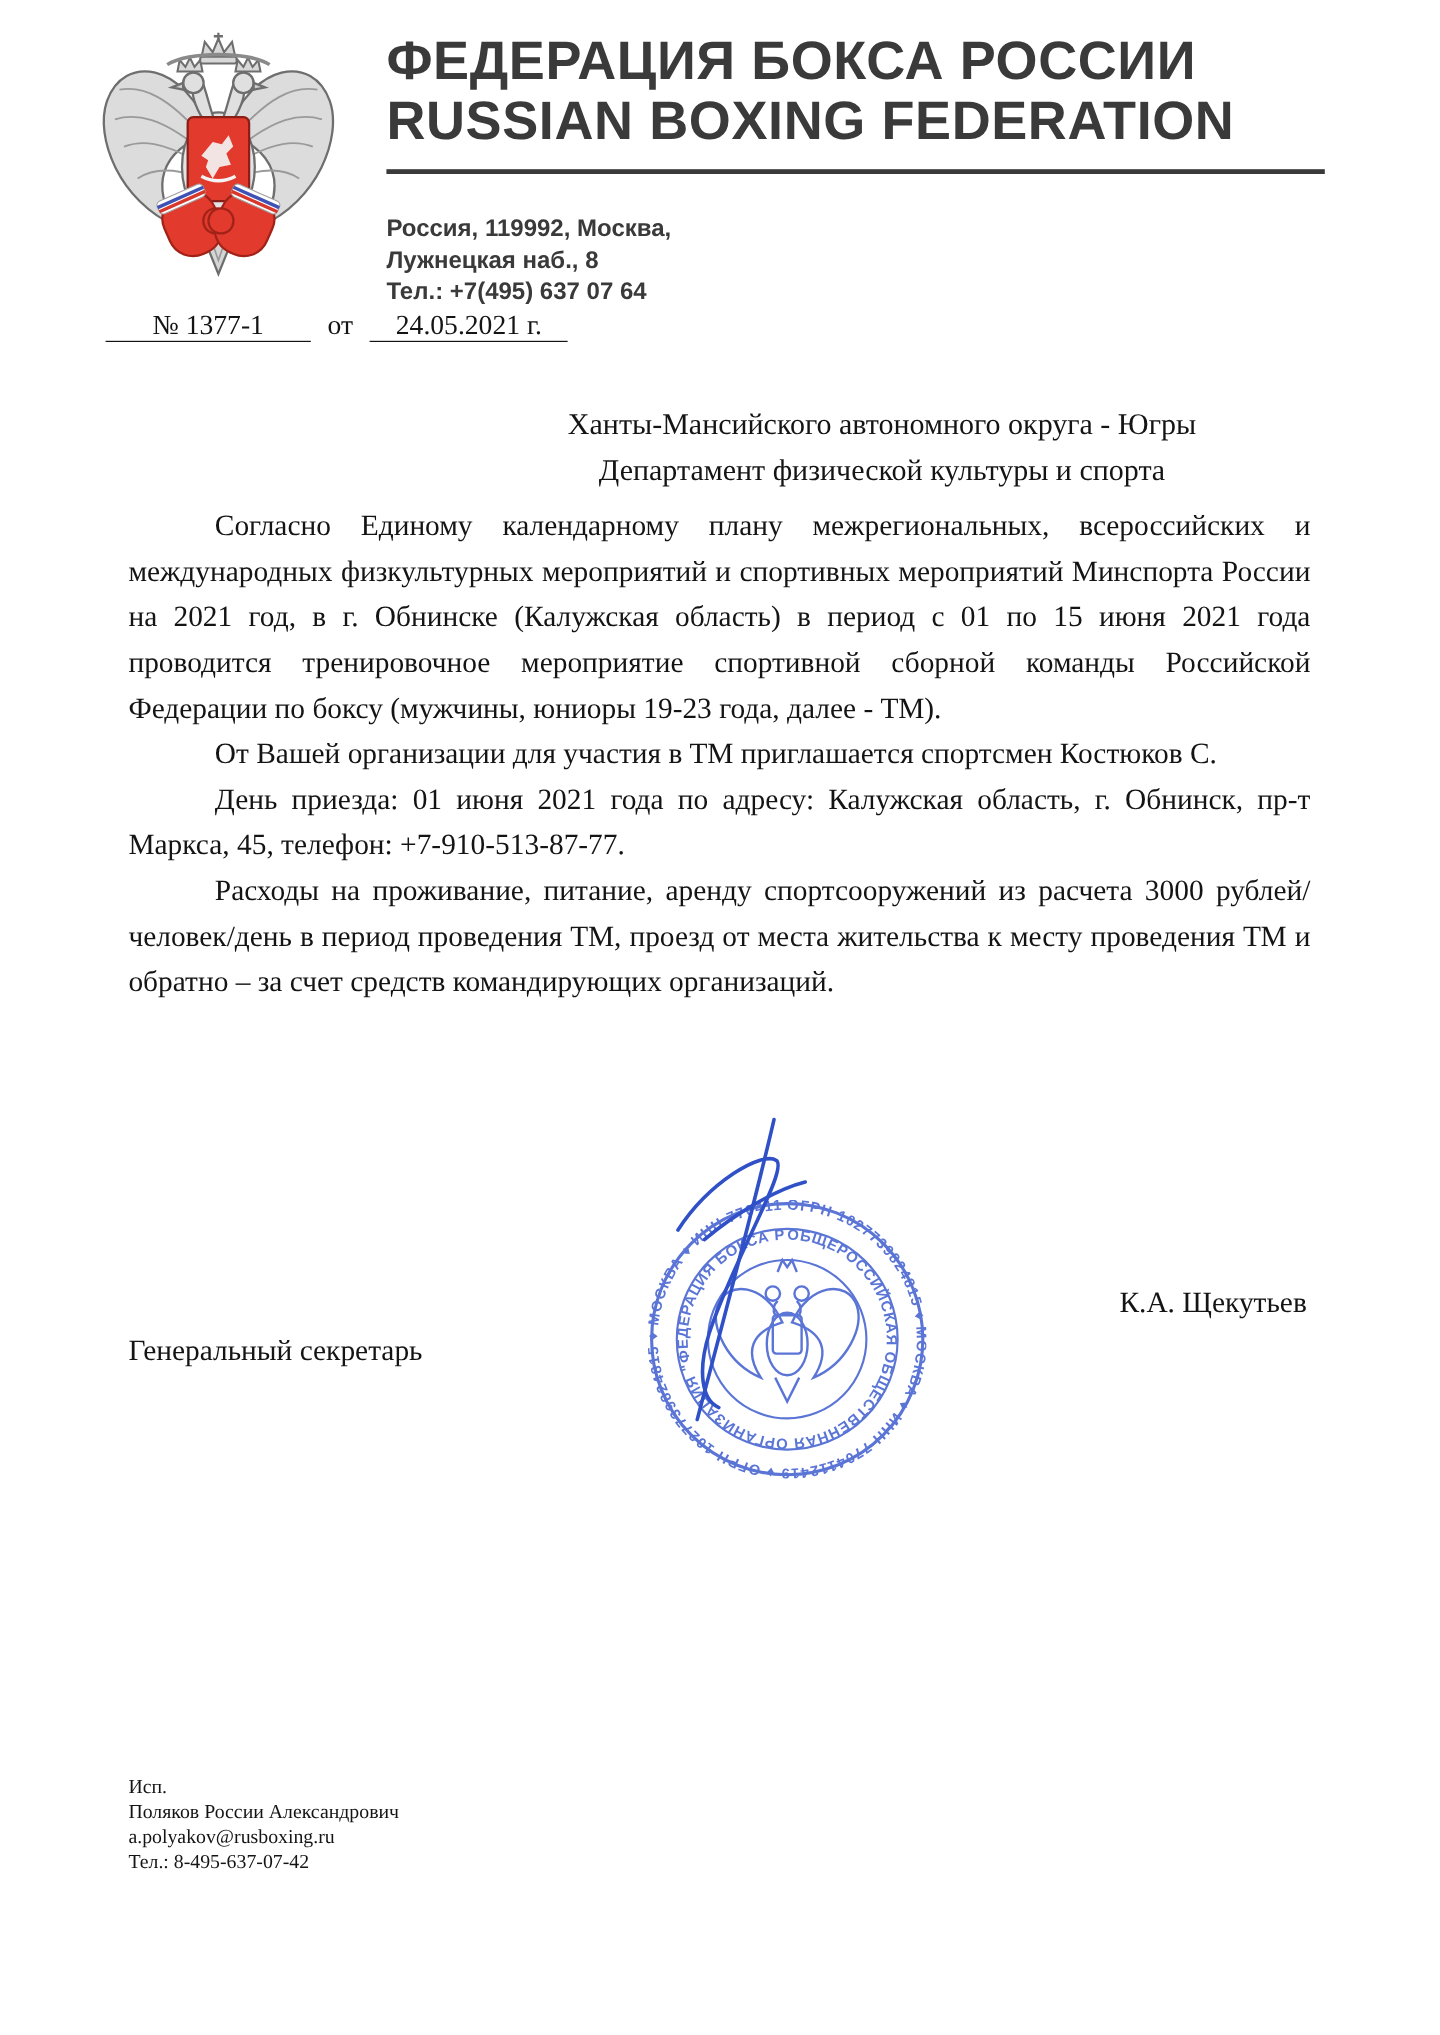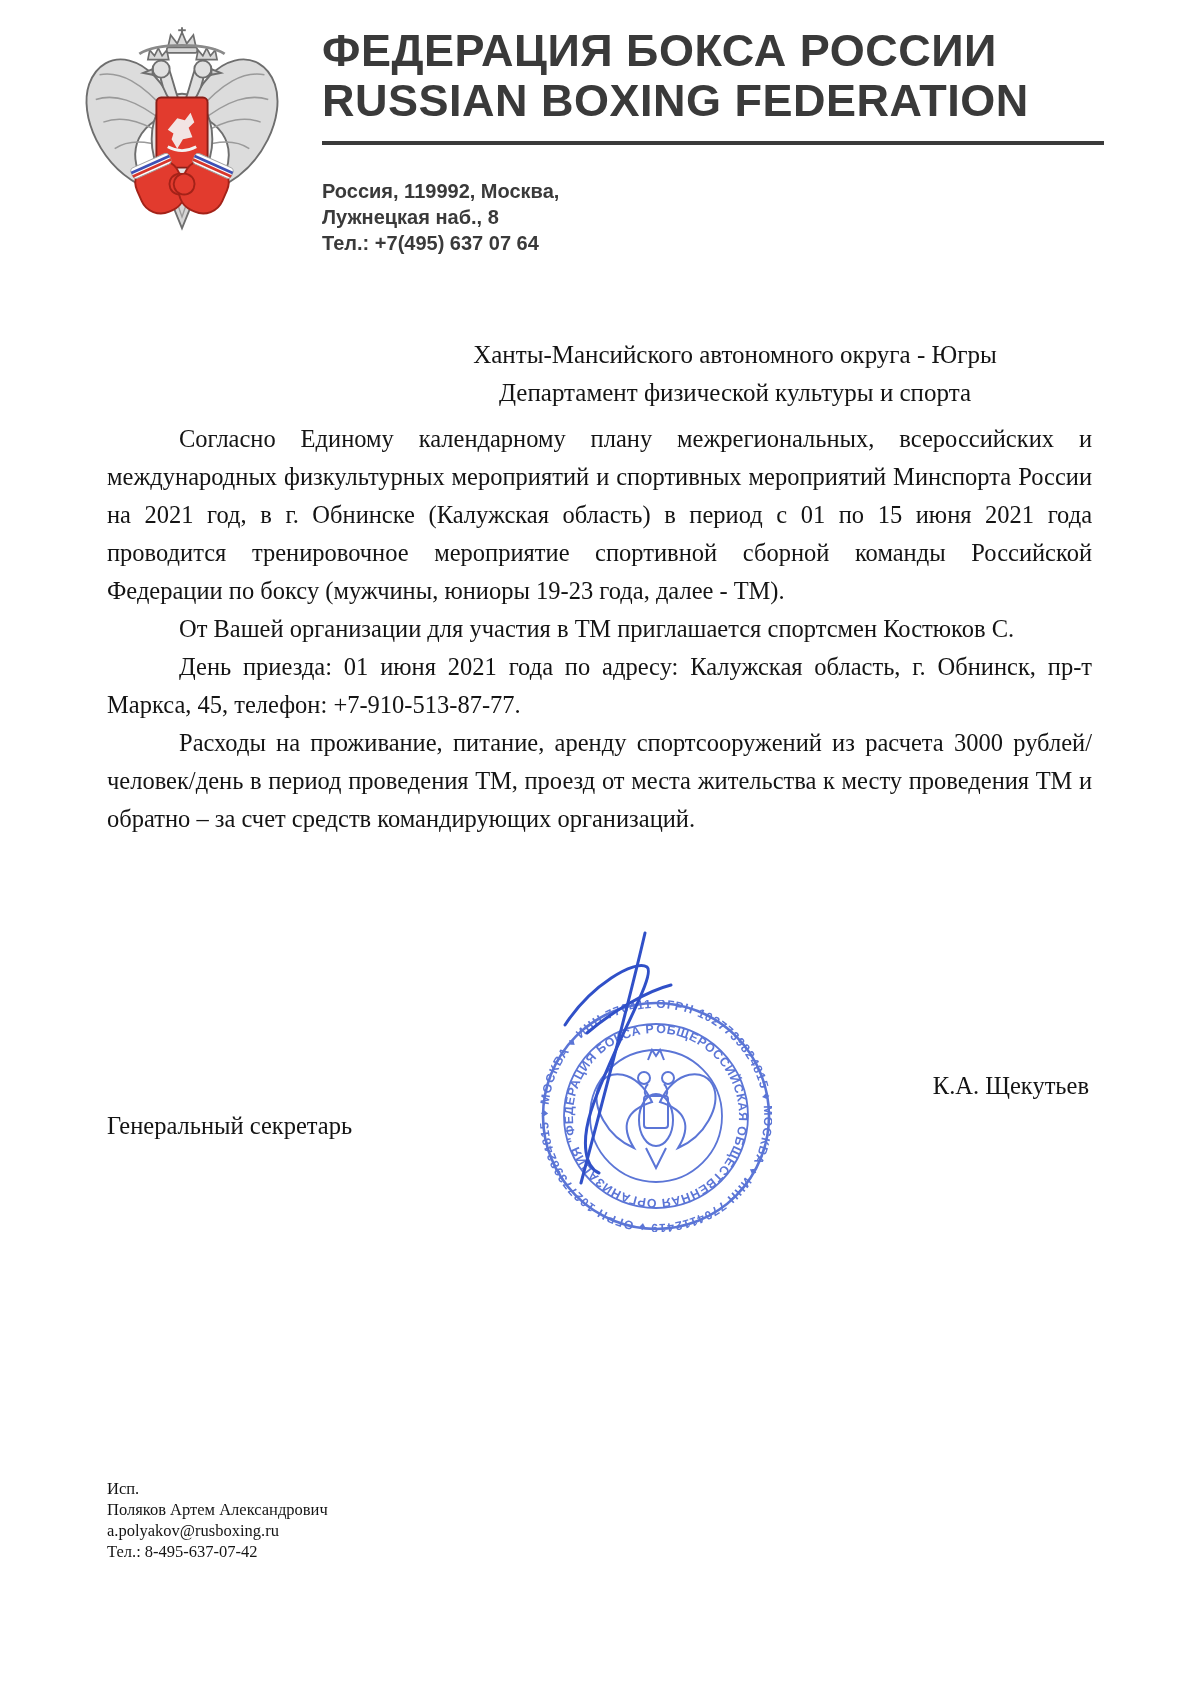--- a/index.html
+++ b/index.html
@@ -119,20 +119,23 @@
     <div class="t2">RUSSIAN BOXING FEDERATION</div>
   </div>
   <div class="head-rule"></div>
 
   <div class="addr ru">
     <div>Россия, 119992, Москва,</div>
     <div>Лужнецкая наб., 8</div>
     <div>Тел.: +7(495) 637 07 64</div>
   </div>
 
+  <div class="refline">
+    <span class="u num">№ 1377-1</span><span class="ot">от</span><span class="u date">24.05.2021 г.</span>
+  </div>
 
   <div class="recipient">
     <div>Ханты-Мансийского автономного округа - Югры</div>
     <div>Департамент физической культуры и спорта</div>
   </div>
 
   <div class="body-text">
     <p>Согласно Единому календарному плану межрегиональных, всероссийских и международных физкультурных мероприятий и спортивных мероприятий Минспорта России на 2021 год, в г. Обнинске (Калужская область) в период с 01 по 15 июня 2021 года проводится тренировочное мероприятие спортивной сборной команды Российской Федерации по боксу (мужчины, юниоры 19-23 года, далее - ТМ).</p>
     <p>От Вашей организации для участия в ТМ приглашается спортсмен Костюков С.</p>
     <p>День приезда: 01 июня 2021 года по адресу: Калужская область, г. Обнинск, пр-т Маркса, 45, телефон: +7-910-513-87-77.</p>
@@ -177,18 +180,18 @@
     </g>
   </svg>
 
   <div class="sig-row">
     <span class="sig-role">Генеральный секретарь</span>
     <span class="sig-name">К.А. Щекутьев</span>
   </div>
 
   <div class="footer">
     <div>Исп.</div>
-    <div>Поляков Артем Александрович</div>
+    <div>Поляков России Александрович</div>
     <div>a.polyakov@rusboxing.ru</div>
     <div>Тел.: 8-495-637-07-42</div>
   </div>
 
 </div>
 
 </body></html>

